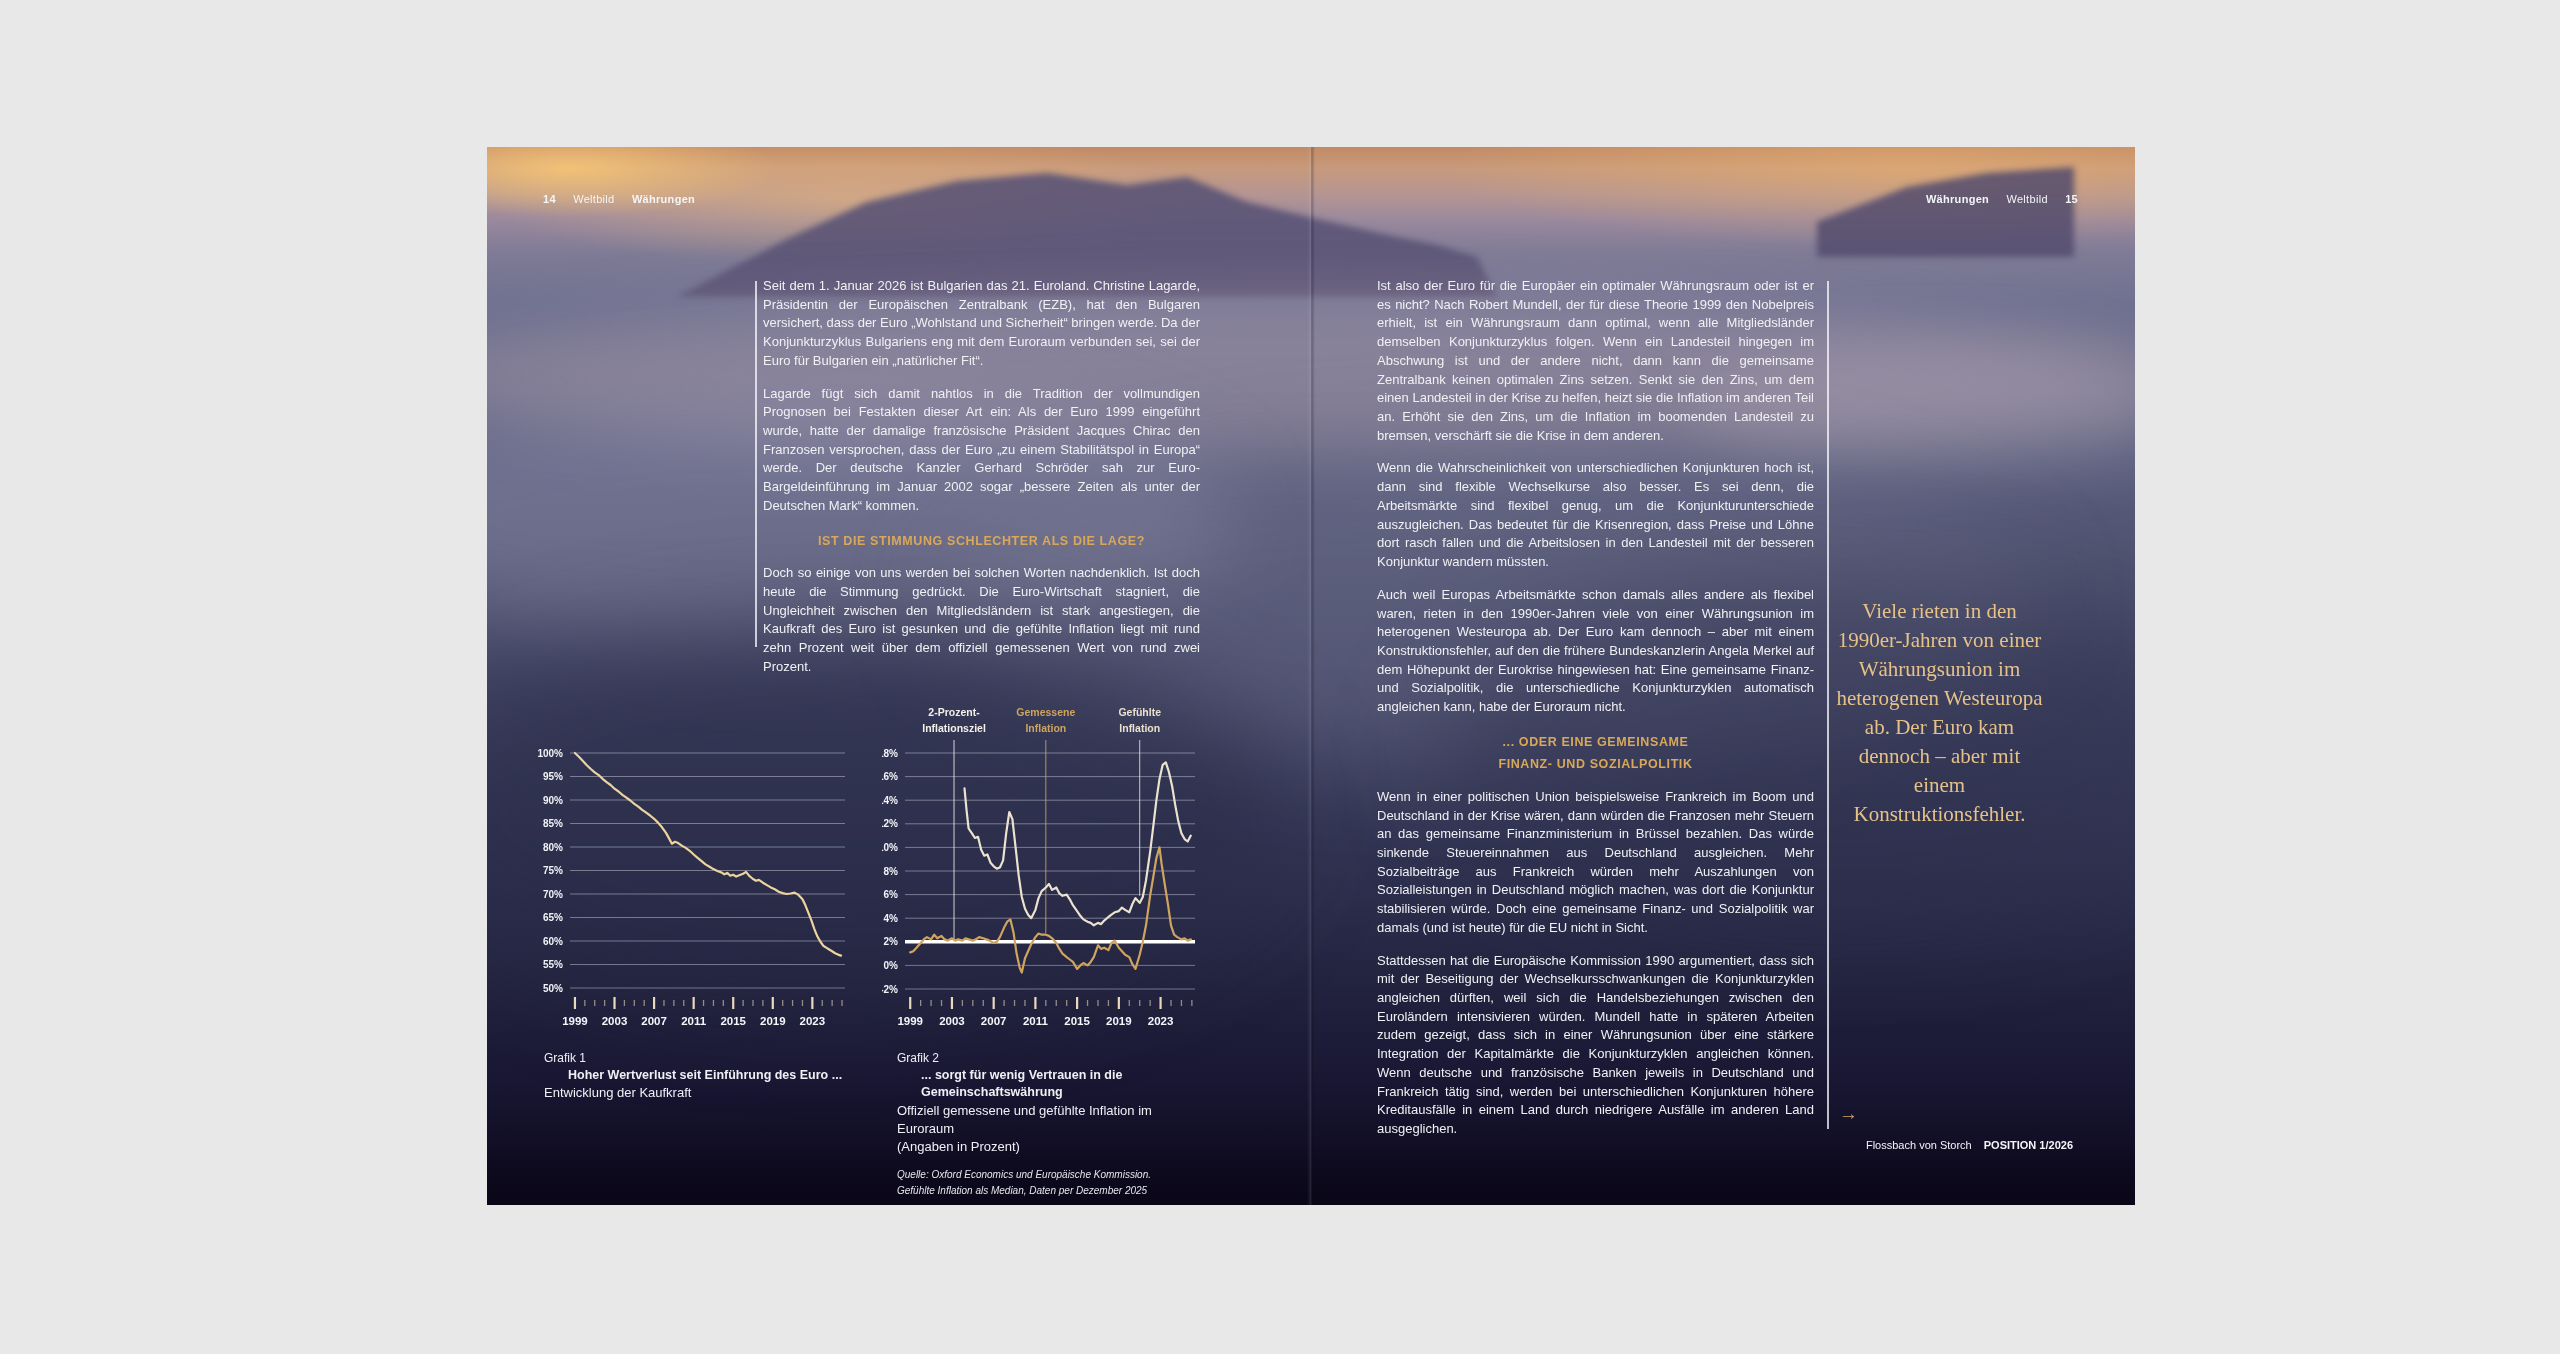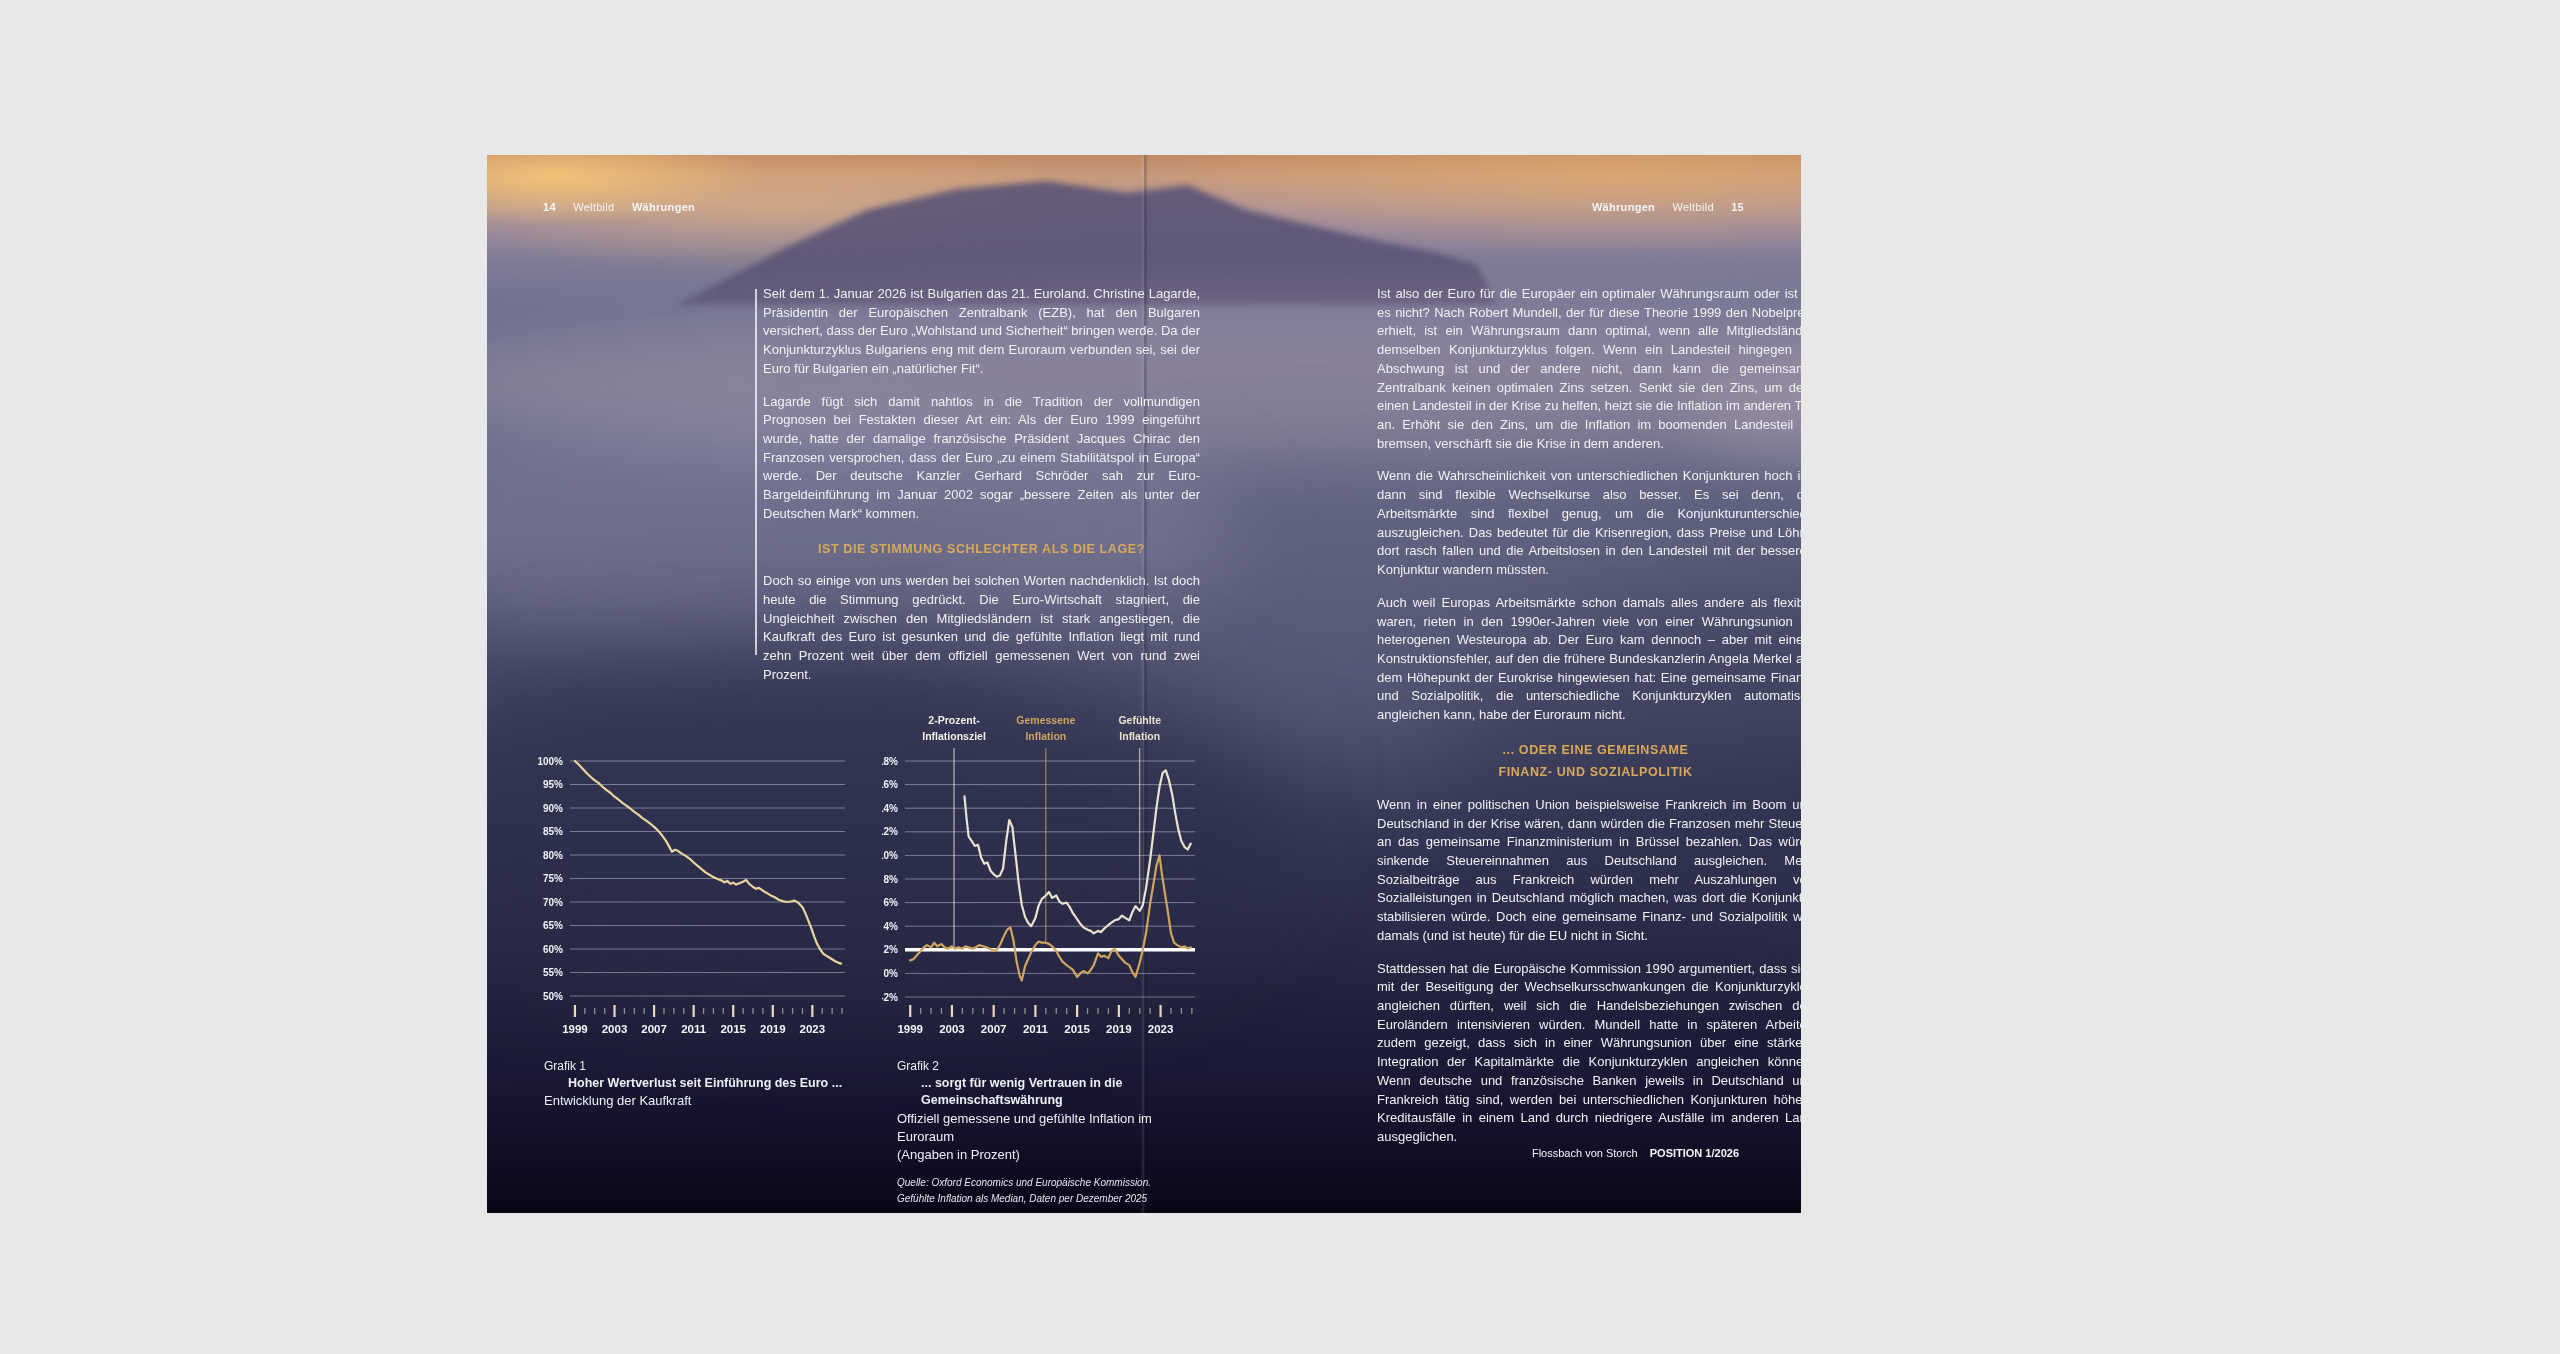--- a/index.html
+++ b/index.html
@@ -3,31 +3,30 @@
 <meta charset="utf-8">
 <style>
   html,body{margin:0;padding:0;}
   body{
     width:2560px;height:1354px;
     background:#e8e8e8;
     font-family:"Liberation Sans",sans-serif;
     overflow:hidden;position:relative;
   }
   .spread{
-    position:absolute;left:487px;top:147px;width:1314px;height:1058px;
+    position:absolute;left:487px;top:147px;width:1648px;height:1058px;
     overflow:hidden;
     background:
       radial-gradient(ellipse 300px 70px at 5% 2%, rgba(248,200,118,0.85), rgba(248,200,118,0) 70%),
       radial-gradient(ellipse 520px 95px at 22% 5%, rgba(238,186,120,0.5), rgba(238,186,120,0) 70%),
       radial-gradient(ellipse 640px 110px at 86% 2%, rgba(233,176,110,0.55), rgba(233,176,110,0) 72%),
       linear-gradient(180deg,
         #c28a64 0%, #c79a7c 2%, #b59592 4.5%, #99889d 7%, #7f7b96 10%,
         #6e7090 15%, #656886 22%, #5b5f7e 30%, #4e526f 40%, #434766 50%,
         #383c5a 60%, #2d2f4d 70%, #22223e 80%, #171430 90%, #0d0a1e 97%, #0a0617 100%);
-    margin-top: 8px;
   }
   .mountains{position:absolute;left:0;top:0;filter:blur(3px);}
   .fog{position:absolute;border-radius:50%;pointer-events:none;}
   .f1{left:-100px;top:150px;width:1800px;height:160px;background:rgba(205,180,190,0.32);filter:blur(30px);}
   .f2{left:-150px;top:240px;width:900px;height:260px;background:rgba(150,148,175,0.38);filter:blur(40px);}
   .f3{left:450px;top:300px;width:1100px;height:320px;background:rgba(120,120,150,0.32);filter:blur(45px);}
   .f4{left:-100px;top:480px;width:900px;height:380px;background:rgba(40,42,70,0.5);filter:blur(50px);}
   .f5{left:950px;top:430px;width:800px;height:350px;background:rgba(45,46,75,0.45);filter:blur(50px);}
   .f6{left:1200px;top:200px;width:500px;height:120px;background:rgba(190,175,190,0.3);filter:blur(30px);}
   .fold{
@@ -262,19 +261,20 @@
   </div>
   <div class="caption cap2">
     <div class="cap-label">Grafik 2</div>
     <div class="cap-title">... sorgt für wenig Vertrauen in die Gemeinschaftswährung</div>
     <div class="cap-sub">Offiziell gemessene und gefühlte Inflation im Euroraum
 (Angaben in Prozent)</div>
     <div class="cap-src">Quelle: Oxford Economics und Europäische Kommission.
 Gefühlte Inflation als Median, Daten per Dezember 2025</div>
   </div>
 
+  <div class="quote">Viele rieten in den 1990er-Jahren von einer Währungsunion im heterogenen Westeuropa ab. Der Euro kam dennoch – aber mit einem Konstruktionsfehler.</div>
   <div class="arrow">→</div>
 
   <div class="footer">
     <span class="brand">Flossbach von Storch</span><span class="issue">POSITION 1/2026</span>
   </div>
 
 </div>
 
 </body></html>

